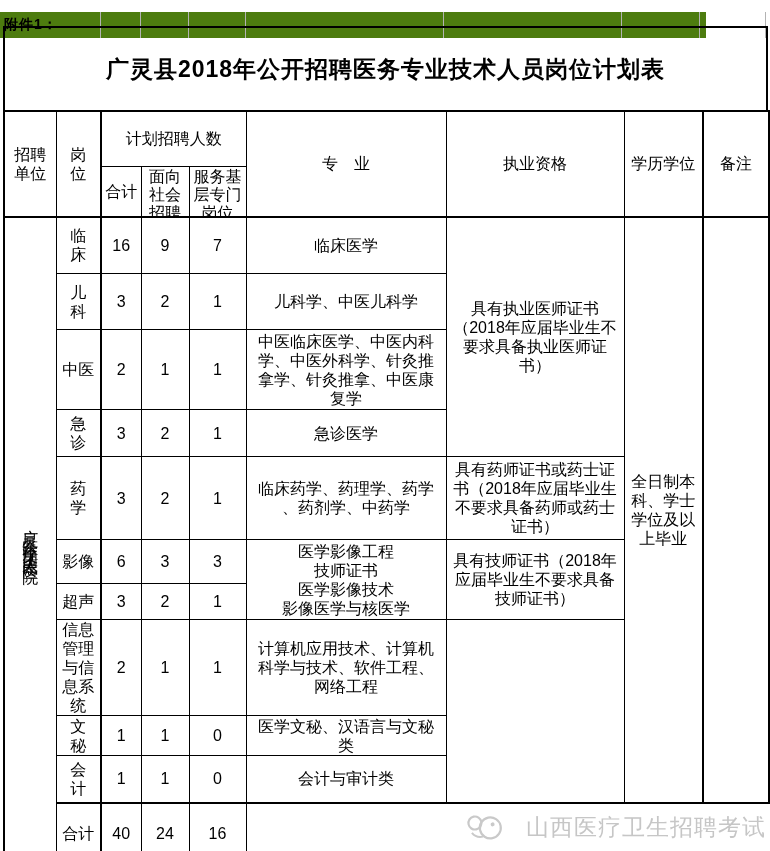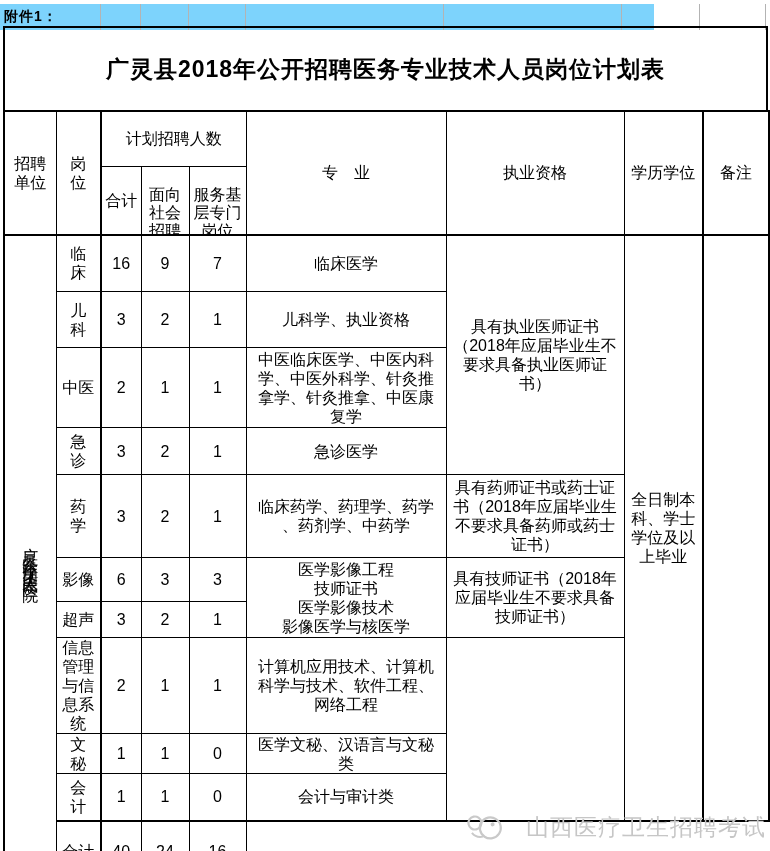--- a/index.html
+++ b/index.html
@@ -1,35 +1,35 @@
 <!DOCTYPE html>
 <html><head>
 <meta charset="utf-8">
 <style>
   html,body{margin:0;padding:0;background:#fff;}
   .page{position:relative;width:770px;height:851px;background:#fff;overflow:hidden;
         font-family:"Liberation Sans","DejaVu Sans",sans-serif;color:#000;}
   
-  .strip{position:absolute;left:0;top:4px;width:654px;height:26px;background:#7dd3fc;}
+  .strip{position:absolute;left:0;top:12px;width:706px;height:26px;background:#4d7c0f;}
   .attach{position:absolute;left:4px;top:4px;font-size:14px;font-weight:bold;letter-spacing:1px;}
   .gridline{position:absolute;top:0;width:1px;height:26px;background:#b3b3b3;}
   
   .title-box{position:absolute;left:3px;top:26px;width:765px;height:84px;box-sizing:border-box;
              border:2px solid #000;border-bottom:none;display:flex;align-items:center;justify-content:center;}
   .title{font-size:23px;font-weight:bold;letter-spacing:1px;}
   
   table{position:absolute;left:3px;top:110px;width:765px;border-collapse:collapse;table-layout:fixed;}
   td{border:1px solid #000;text-align:center;vertical-align:middle;padding:0;
      font-size:16px;line-height:19px;overflow:hidden;}
   tr.h1 td{border-top:2px solid #000;}
   .bl2{border-left:2px solid #000 !important;}
   .br2{border-right:2px solid #000 !important;}
   .bb2{border-bottom:2px solid #000 !important;}
   .pre{white-space:pre-line;}
-  .clip{height:48px;overflow:hidden;white-space:pre-line;line-height:18px;padding-top:19px;font-family:Liberation Serif, serif;}
+  .clip{height:48px;overflow:hidden;white-space:pre-line;line-height:18px;padding-top:1px;font-family:Liberation Serif, serif;}
   .vert{display:inline-block;writing-mode:vertical-lr;text-orientation:upright;
         letter-spacing:4px;font-size:16px;line-height:1;}
   .total-row td{border-top:2px solid #000;border-bottom:none;}
   .open-cell{border-top:2px solid #000;border-right:none !important;border-bottom:none !important;}
   
   .watermark{position:absolute;top:810px;right:4px;display:flex;align-items:center;gap:21px;
              color:#c6c6c6;font-size:23px;letter-spacing:1px;white-space:nowrap;}
   .wm-icon{flex:0 0 auto;transform:rotate(-12deg);}
 </style>
 </head>
@@ -109,21 +109,21 @@
 学位及以
 上毕业</td>
       <td rowspan="10" class="bl2 br2 bb2"></td>
     </tr>
     <tr style="height:56px">
       <td class="pre">儿
 科</td>
       <td class="bl2">3</td>
       <td>2</td>
       <td>1</td>
-      <td class="pre">儿科学、执业资格</td>
+      <td class="pre">儿科学、中医儿科学</td>
     </tr>
     <tr style="height:80px">
       <td class="pre">中医</td>
       <td class="bl2">2</td>
       <td>1</td>
       <td>1</td>
       <td class="pre">中医临床医学、中医内科
 学、中医外科学、针灸推
 拿学、针灸推拿、中医康
 复学</td>

